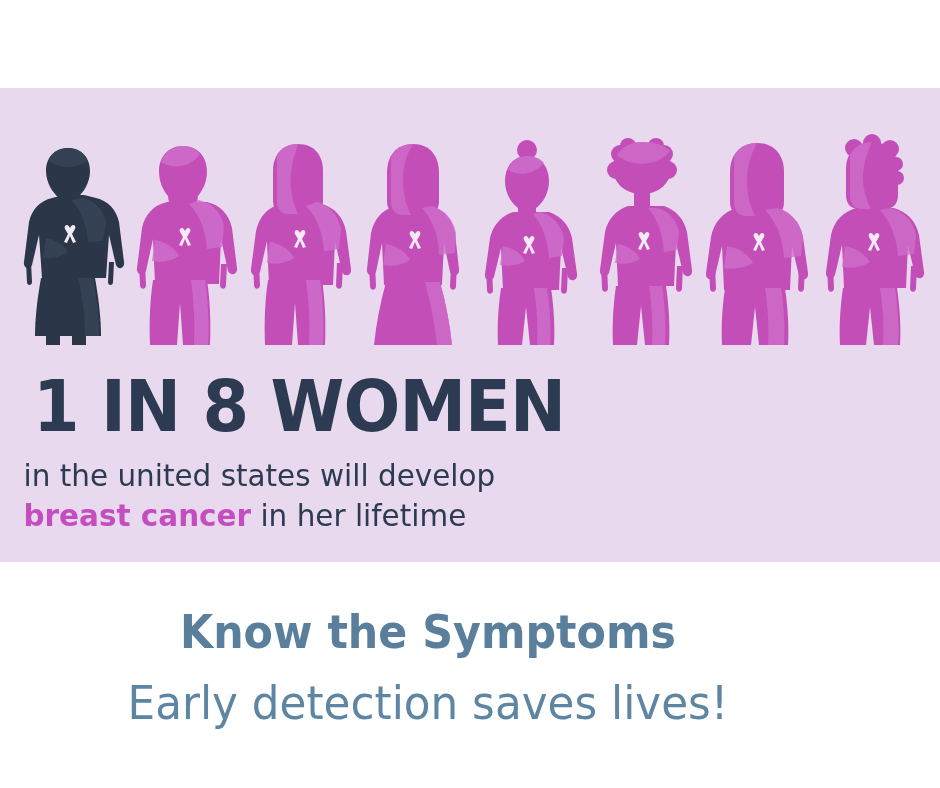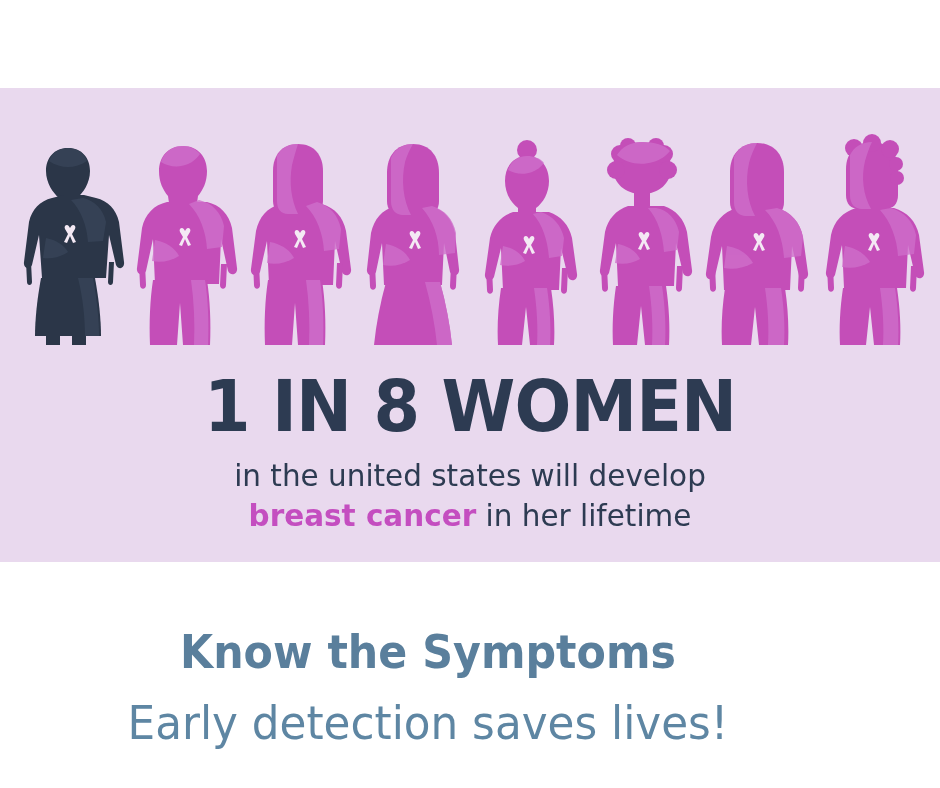--- a/index.html
+++ b/index.html
@@ -22,21 +22,21 @@
   .figures{
     position:absolute;left:0;top:140px;width:940px;height:205px;
     display:flex;align-items:flex-end;justify-content:space-between;
     padding:0 16px;box-sizing:border-box;
   }
   .figure{position:relative;width:104px;height:205px;}
   .figure svg{display:block;width:104px;height:205px;overflow:visible;}
 
   
   .headline-block{
-    position:absolute;left:0;top:368px;width:940px;text-align:center;
+    position:absolute;left:0;top:368px;width:940px;
   }
   .headline{
     font-family:"DejaVu Sans", sans-serif;
     font-weight:bold;
     font-size:72px;
     line-height:76px;
     letter-spacing:-1px;
     color:#2d3b52;
     transform:scaleX(0.93);
     margin:0;
@@ -54,21 +54,21 @@
     font-size:31px;
     line-height:38px;
     color:#2d3b52;
     margin:2px 0 0 0;
     transform:scaleX(0.95);
   }
   .hl-pink{color:#c44ec0;font-weight:bold;}
 
   
   .bottom-block{
-    position:absolute;left:0;top:604px;width:856px;text-align:center;margin-top:20px;
+    position:absolute;left:0;top:604px;width:856px;text-align:center;
   }
   .know{
     font-family:"DejaVu Sans", sans-serif;
     font-weight:bold;
     font-size:46px;
     line-height:56px;
     color:#5a7f9c;
     margin:0;
     transform:scaleX(0.93);
   }

